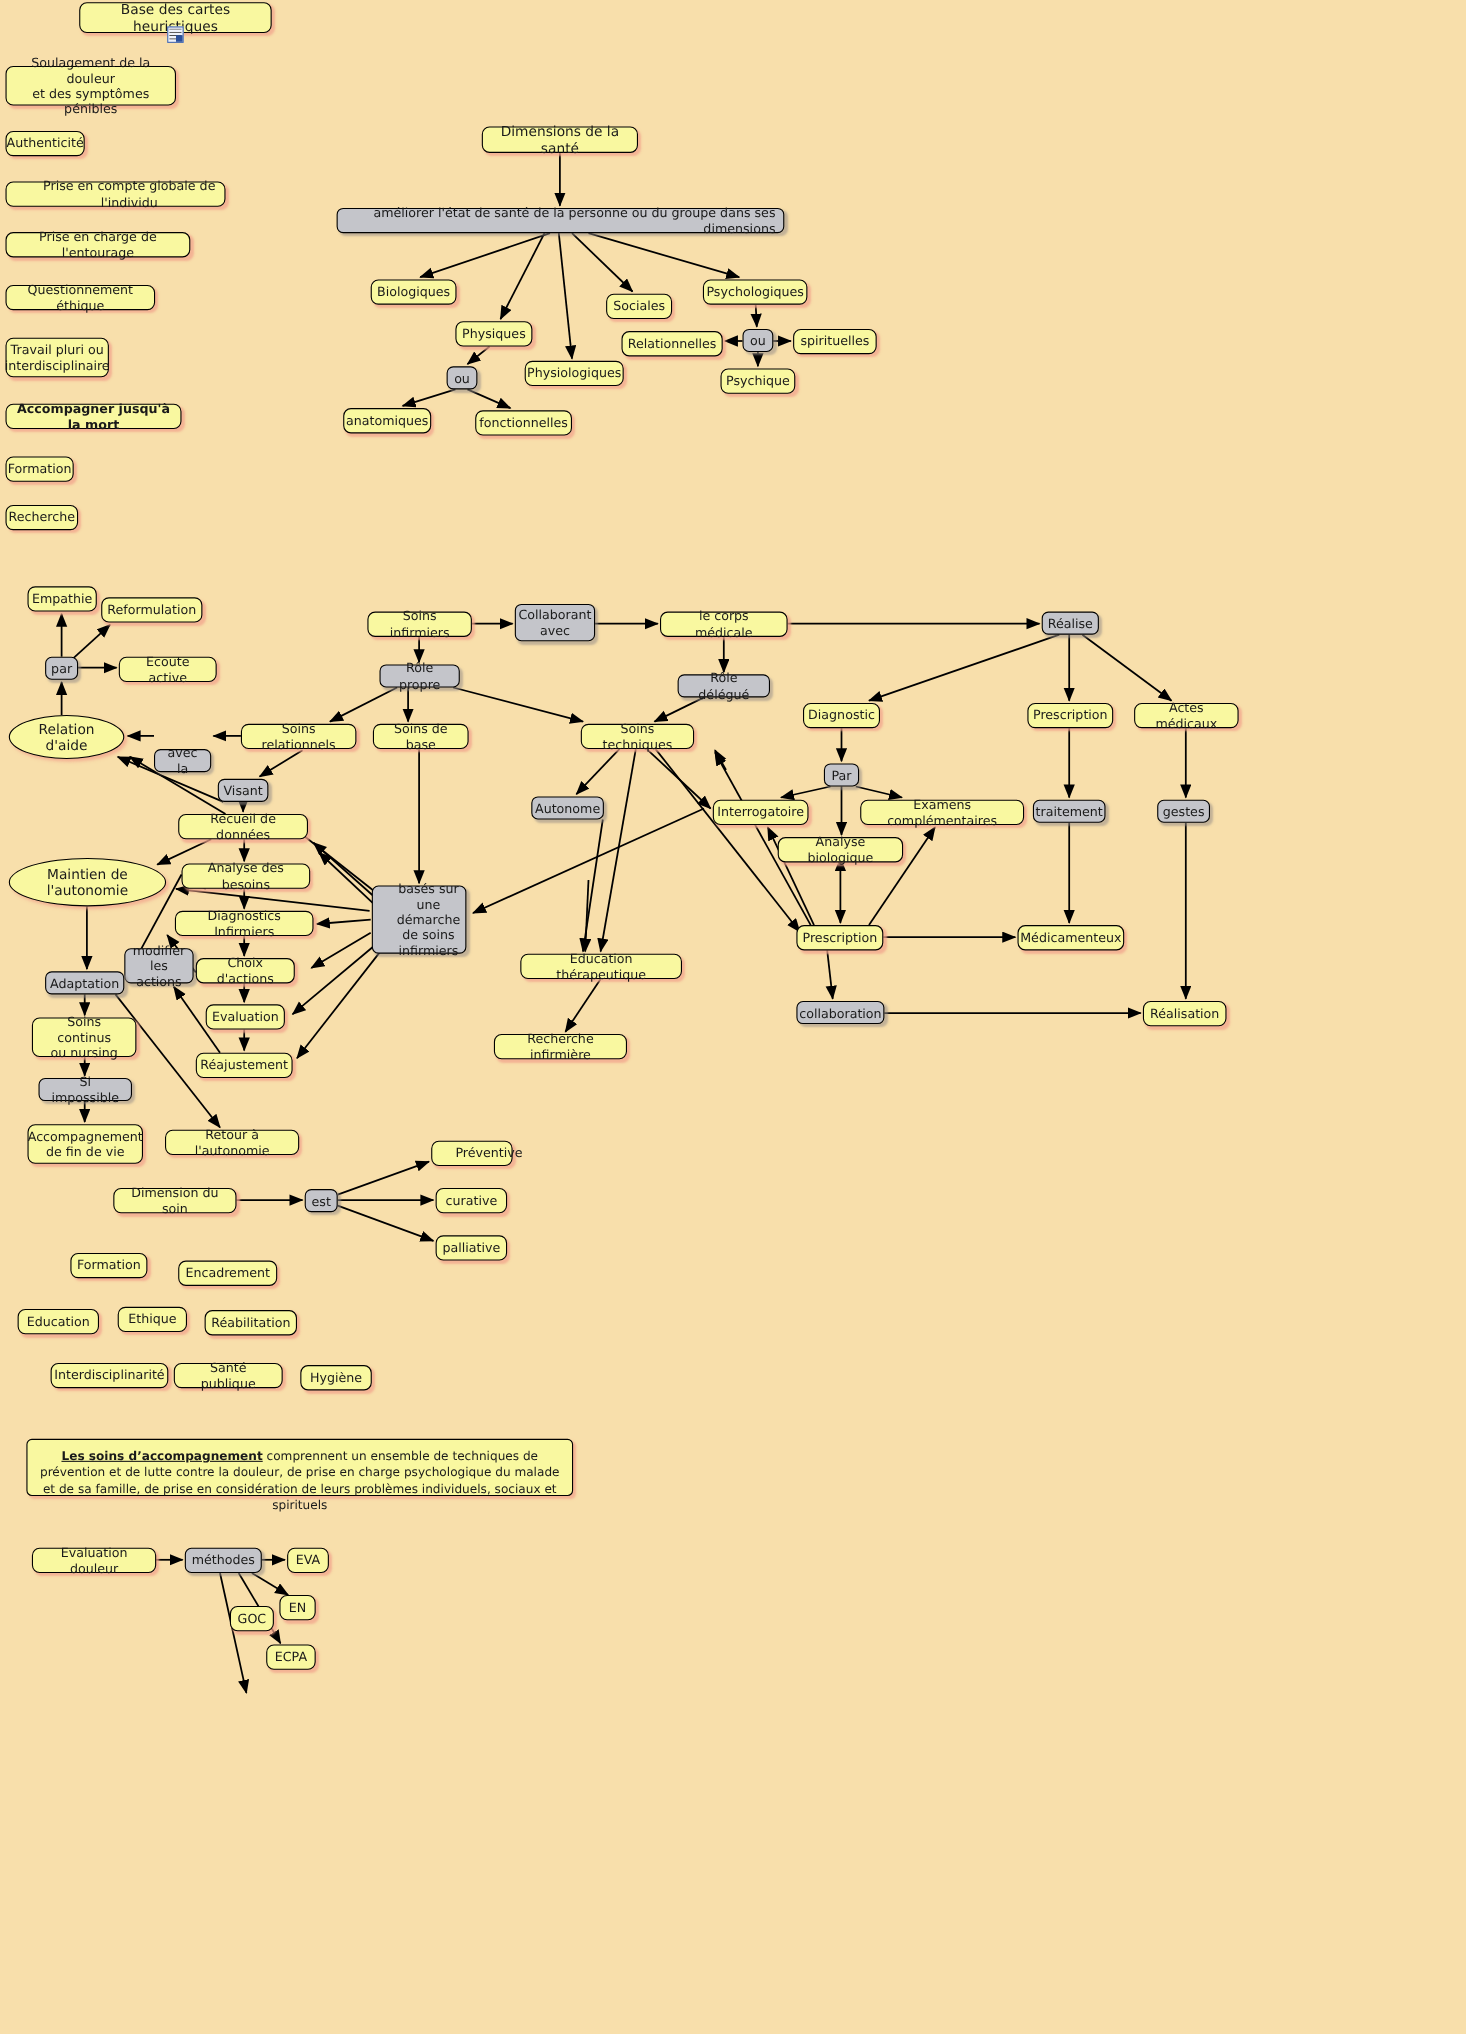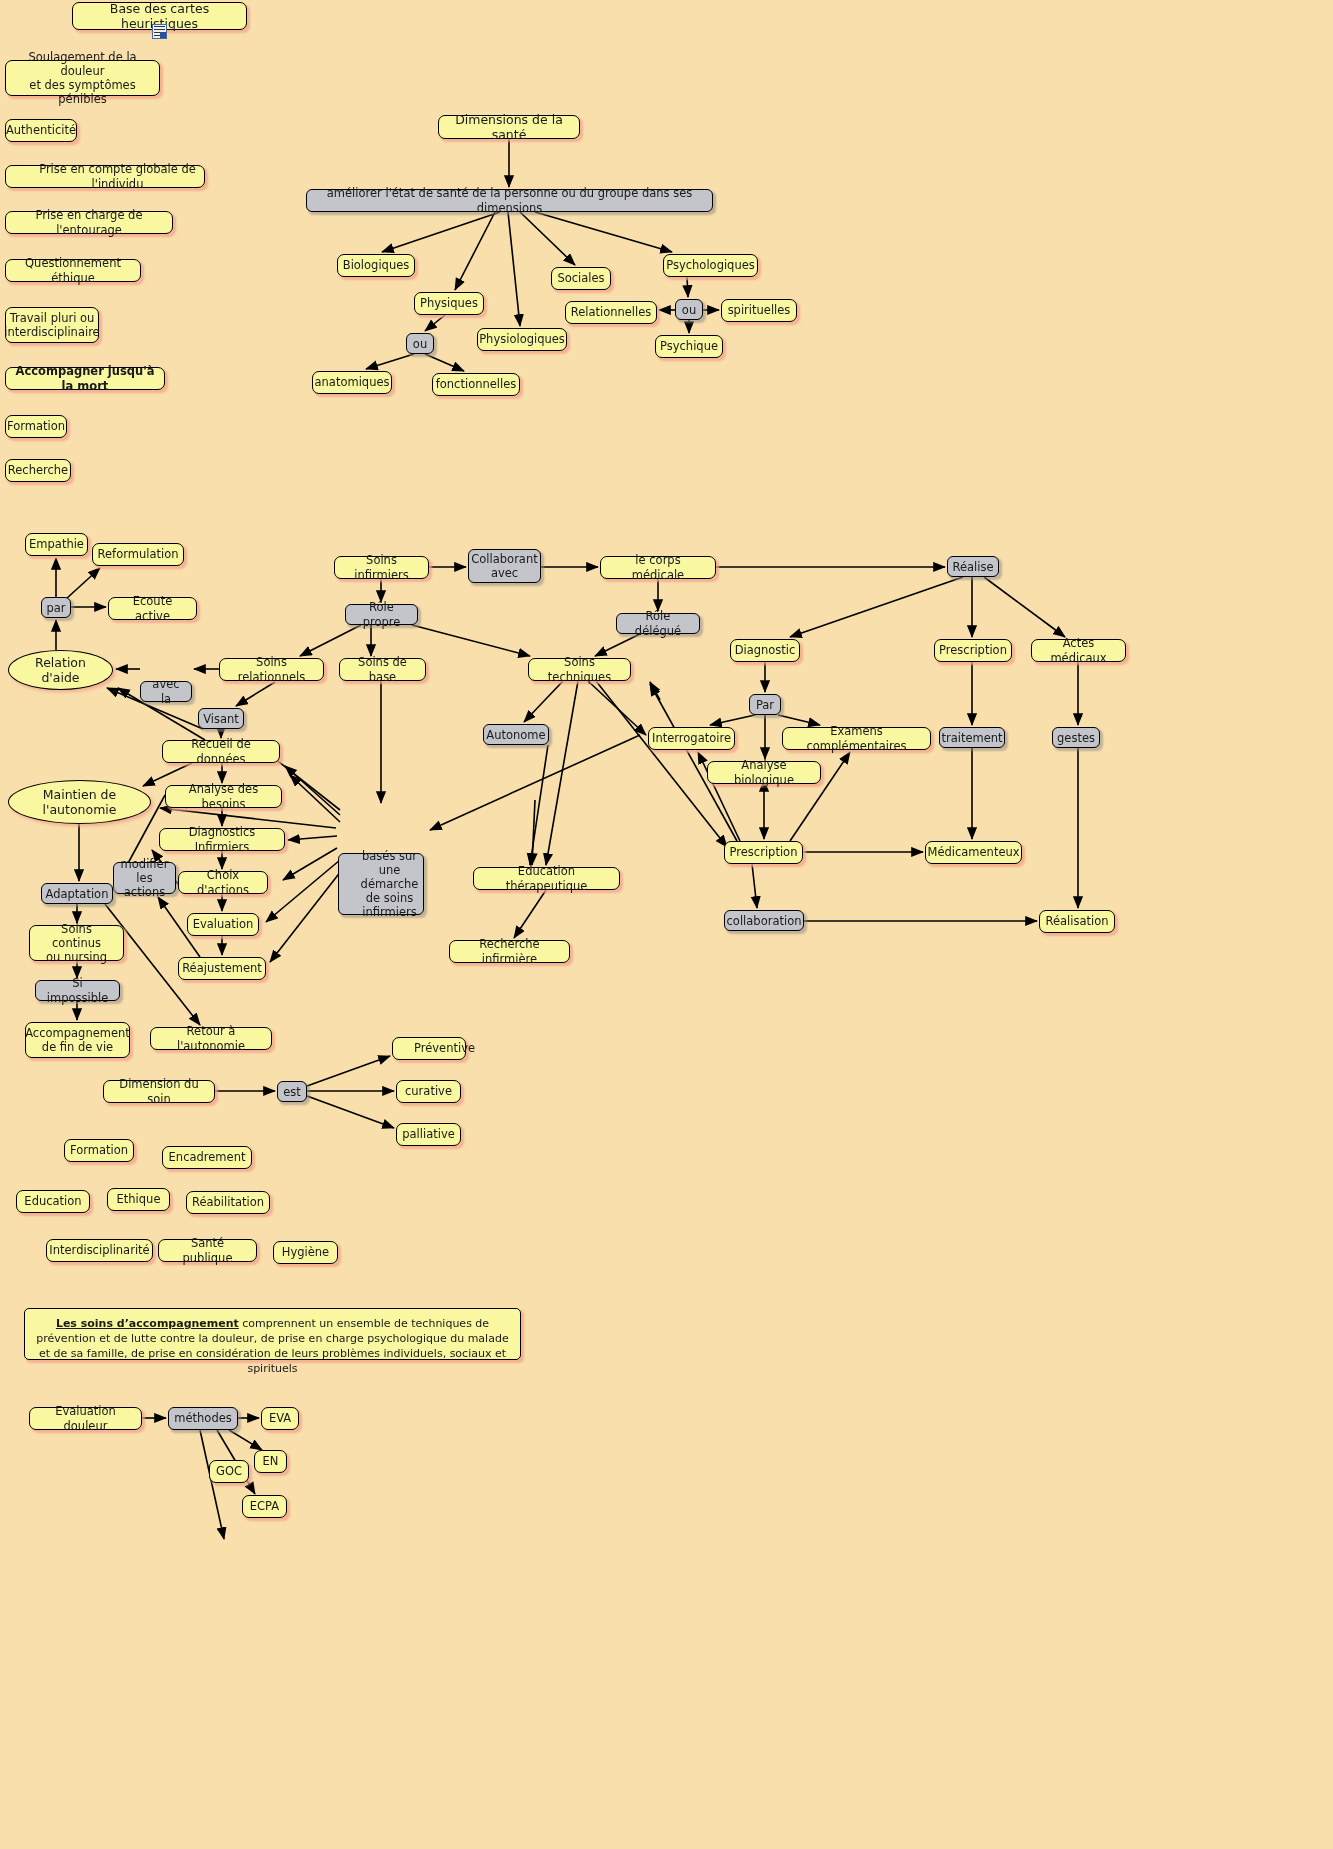--- a/index.html
+++ b/index.html
@@ -192,29 +192,29 @@
     <div class="node" style="left: 5px; top: 119px; width: 72px; height: 23px;">Authenticité</div>
     <div class="node" style="left: 5px; top: 165px; width: 200px; height: 23px; padding-left: 32px;">Prise en compte globale de l'individu</div>
     <div class="node" style="left: 5px; top: 211px; width: 168px; height: 23px;">Prise en charge de l'entourage</div>
     <div class="node" style="left: 5px; top: 259px; width: 136px; height: 23px;">Questionnement éthique</div>
     <div class="node" style="left: 5px; top: 307px; width: 94px; height: 36px;">Travail pluri ou
 interdisciplinaire</div>
     <div class="node" style="left: 5px; top: 367px; width: 160px; height: 23px; font-weight: bold;">Accompagner jusqu'à la mort</div>
     <div class="node" style="left: 5px; top: 415px; width: 62px; height: 23px;">Formation</div>
     <div class="node" style="left: 5px; top: 459px; width: 66px; height: 23px;">Recherche</div>
     <div class="node big" style="left: 438px; top: 115px; width: 142px; height: 24px;">Dimensions de la santé</div>
-    <div class="node grey" style="left: 306px; top: 189px; width: 407px; height: 23px;">améliorer l'état de santé de la personne ou du groupe dans ses dimensions</div>
+    <div class="node grey" style="left: 306px; top: 189px; width: 407px; height: 23px; text-align: right;">améliorer l'état de santé de la personne ou du groupe dans ses dimensions</div>
     <div class="node" style="left: 337px; top: 254px; width: 78px; height: 23px;">Biologiques</div>
     <div class="node" style="left: 414px; top: 292px; width: 70px; height: 23px;">Physiques</div>
     <div class="node grey" style="left: 406px; top: 333px; width: 28px; height: 21px;">ou</div>
     <div class="node" style="left: 312px; top: 371px; width: 80px; height: 23px;">anatomiques</div>
     <div class="node" style="left: 432px; top: 373px; width: 88px; height: 23px;">fonctionnelles</div>
     <div class="node" style="left: 477px; top: 328px; width: 90px; height: 23px;">Physiologiques</div>
     <div class="node" style="left: 551px; top: 267px; width: 60px; height: 23px;">Sociales</div>
-    <div class="node" style="left: 639px; top: 254px; width: 95px; height: 23px; margin-left: 24px;">Psychologiques</div>
+    <div class="node" style="left: 639px; top: 254px; width: 95px; height: 23px;">Psychologiques</div>
     <div class="node grey" style="left: 675px; top: 299px; width: 28px; height: 21px;">ou</div>
     <div class="node" style="left: 565px; top: 301px; width: 92px; height: 23px;">Relationnelles</div>
     <div class="node" style="left: 721px; top: 299px; width: 76px; height: 23px;">spirituelles</div>
     <div class="node" style="left: 655px; top: 335px; width: 68px; height: 23px;">Psychique</div>
     <div class="node" style="left: 25px; top: 533px; width: 63px; height: 23px;">Empathie</div>
     <div class="node" style="left: 92px; top: 543px; width: 92px; height: 23px;">Reformulation</div>
     <div class="node grey" style="left: 41px; top: 597px; width: 30px; height: 21px;">par</div>
     <div class="node" style="left: 108px; top: 597px; width: 89px; height: 23px;">Ecoute active</div>
     <div class="node ellipse big" style="left: 8px; top: 650px; width: 105px; height: 40px;">Relation d'aide</div>
     <div class="node grey" style="left: 140px; top: 659px; width: 52px; height: 21px; margin-top: 22px;">avec la</div>
@@ -235,21 +235,21 @@
     <div class="node grey" style="left: 198px; top: 708px; width: 46px; height: 21px;">Visant</div>
     <div class="node grey" style="left: 483px; top: 724px; width: 66px; height: 21px;">Autonome</div>
     <div class="node" style="left: 648px; top: 727px; width: 87px; height: 23px;">Interrogatoire</div>
     <div class="node" style="left: 782px; top: 727px; width: 149px; height: 23px;">Examens complémentaires</div>
     <div class="node grey" style="left: 939px; top: 727px; width: 66px; height: 21px;">traitement</div>
     <div class="node grey" style="left: 1052px; top: 727px; width: 48px; height: 21px;">gestes</div>
     <div class="node" style="left: 162px; top: 740px; width: 118px; height: 23px;">Recueil de données</div>
     <div class="node" style="left: 707px; top: 761px; width: 114px; height: 23px;">Analyse biologique</div>
     <div class="node ellipse big" style="left: 8px; top: 780px; width: 143px; height: 44px;">Maintien de l'autonomie</div>
     <div class="node" style="left: 165px; top: 785px; width: 117px; height: 23px;">Analyse des besoins</div>
-    <div class="node grey" style="left: 338px; top: 853px; width: 86px; height: 62px; padding-left: 24px;">basés sur
+    <div class="node grey" style="left: 338px; top: 805px; width: 86px; height: 62px; padding-left: 24px;">basés sur
 une démarche
 de soins
 infirmiers</div>
     <div class="node" style="left: 159px; top: 828px; width: 126px; height: 23px;">Diagnostics Infirmiers</div>
     <div class="node" style="left: 724px; top: 841px; width: 79px; height: 23px;">Prescription</div>
     <div class="node" style="left: 925px; top: 841px; width: 97px; height: 23px;">Médicamenteux</div>
     <div class="node grey" style="left: 113px; top: 862px; width: 63px; height: 32px;">modifier
 les actions</div>
     <div class="node" style="left: 178px; top: 871px; width: 90px; height: 23px;">Choix d'actions</div>
     <div class="node grey" style="left: 41px; top: 883px; width: 72px; height: 21px;">Adaptation</div>

